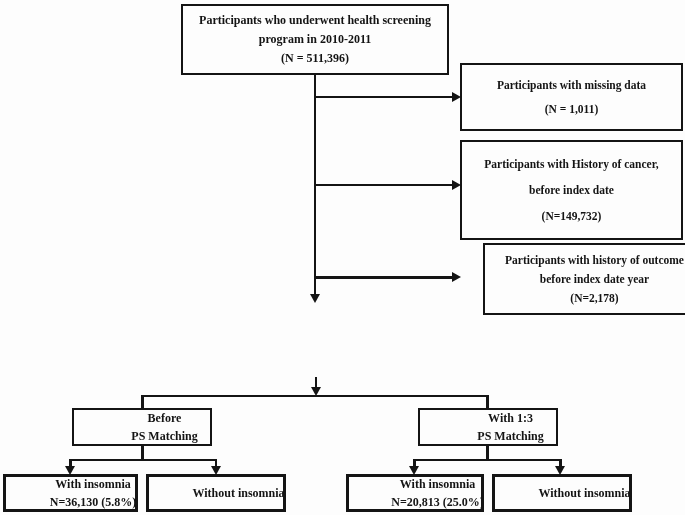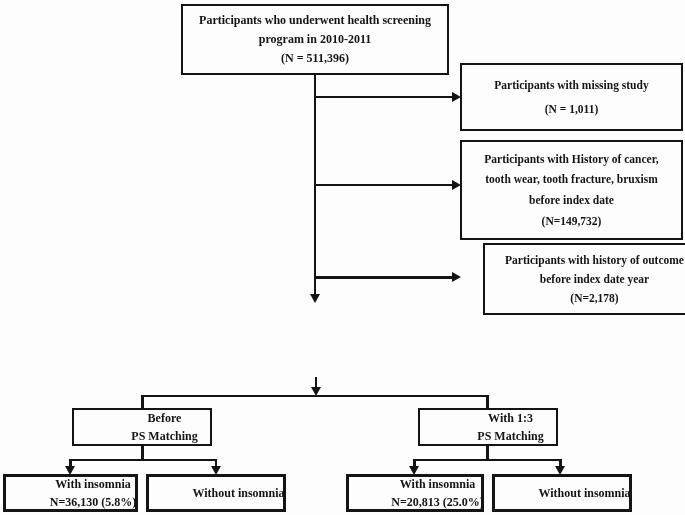--- a/index.html
+++ b/index.html
@@ -59,27 +59,26 @@
 
 <div class="canvas">
 
   <div class="box f12" style="left:181px; top:4px; width:268px; height:71px;">
     <div class="ln">Participants who underwent health screening</div>
     <div class="ln">program in 2010-2011</div>
     <div class="ln">(N = 511,396)</div>
   </div>
 
   <div class="box f115" style="left:460px; top:63px; width:223px; height:68px;">
-    <div class="ln">Participants with missing study</div>
+    <div class="ln">Participants with missing data</div>
     <div class="ln">(N = 1,011)</div>
   </div>
 
   <div class="box f115" style="left:460px; top:140px; width:223px; height:100px;">
     <div class="ln">Participants with History of cancer,</div>
-    <div class="ln">tooth wear, tooth fracture, bruxism</div>
     <div class="ln">before index date</div>
     <div class="ln">(N=149,732)</div>
   </div>
 
   <div class="box f115" style="left:483px; top:243px; width:223px; height:72px;">
     <div class="ln">Participants with history of outcome</div>
     <div class="ln">before index date year</div>
     <div class="ln">(N=2,178)</div>
   </div>
 

